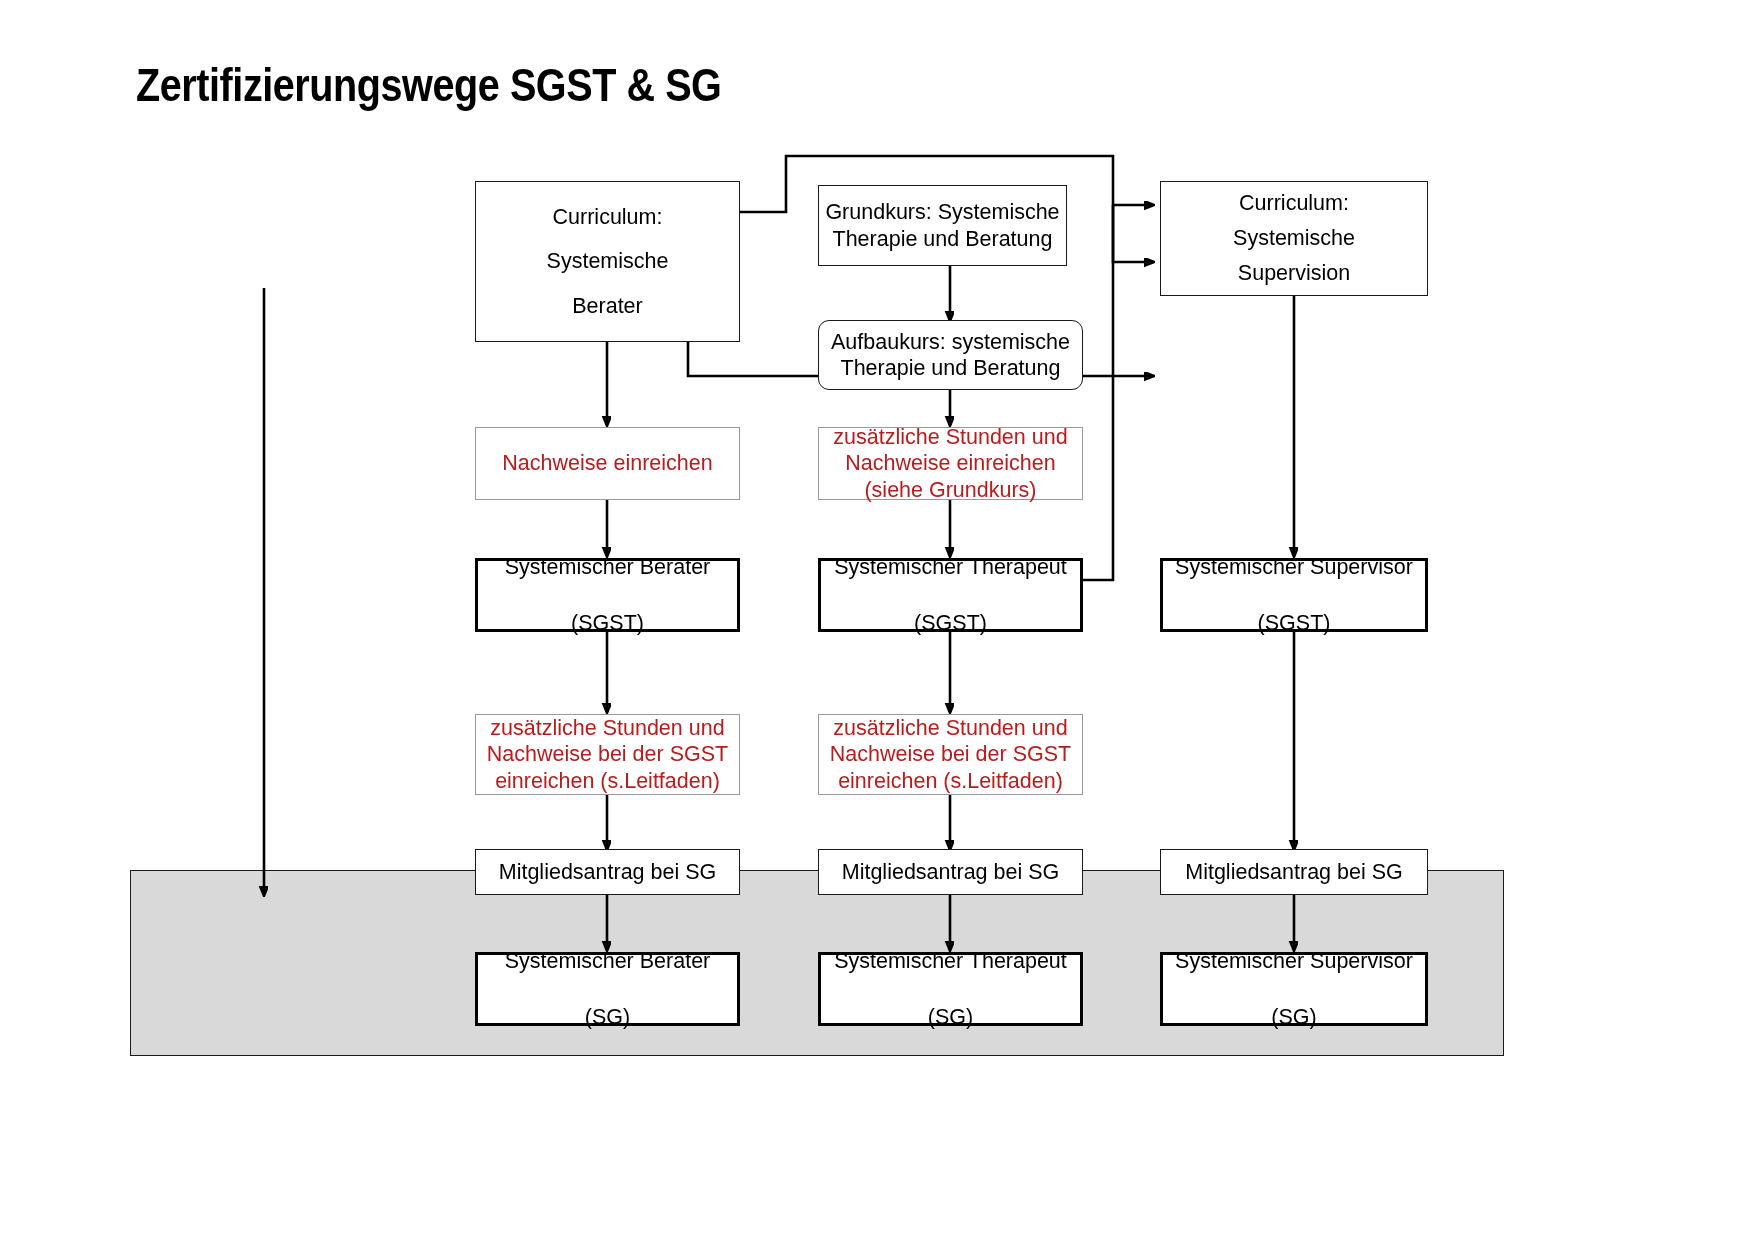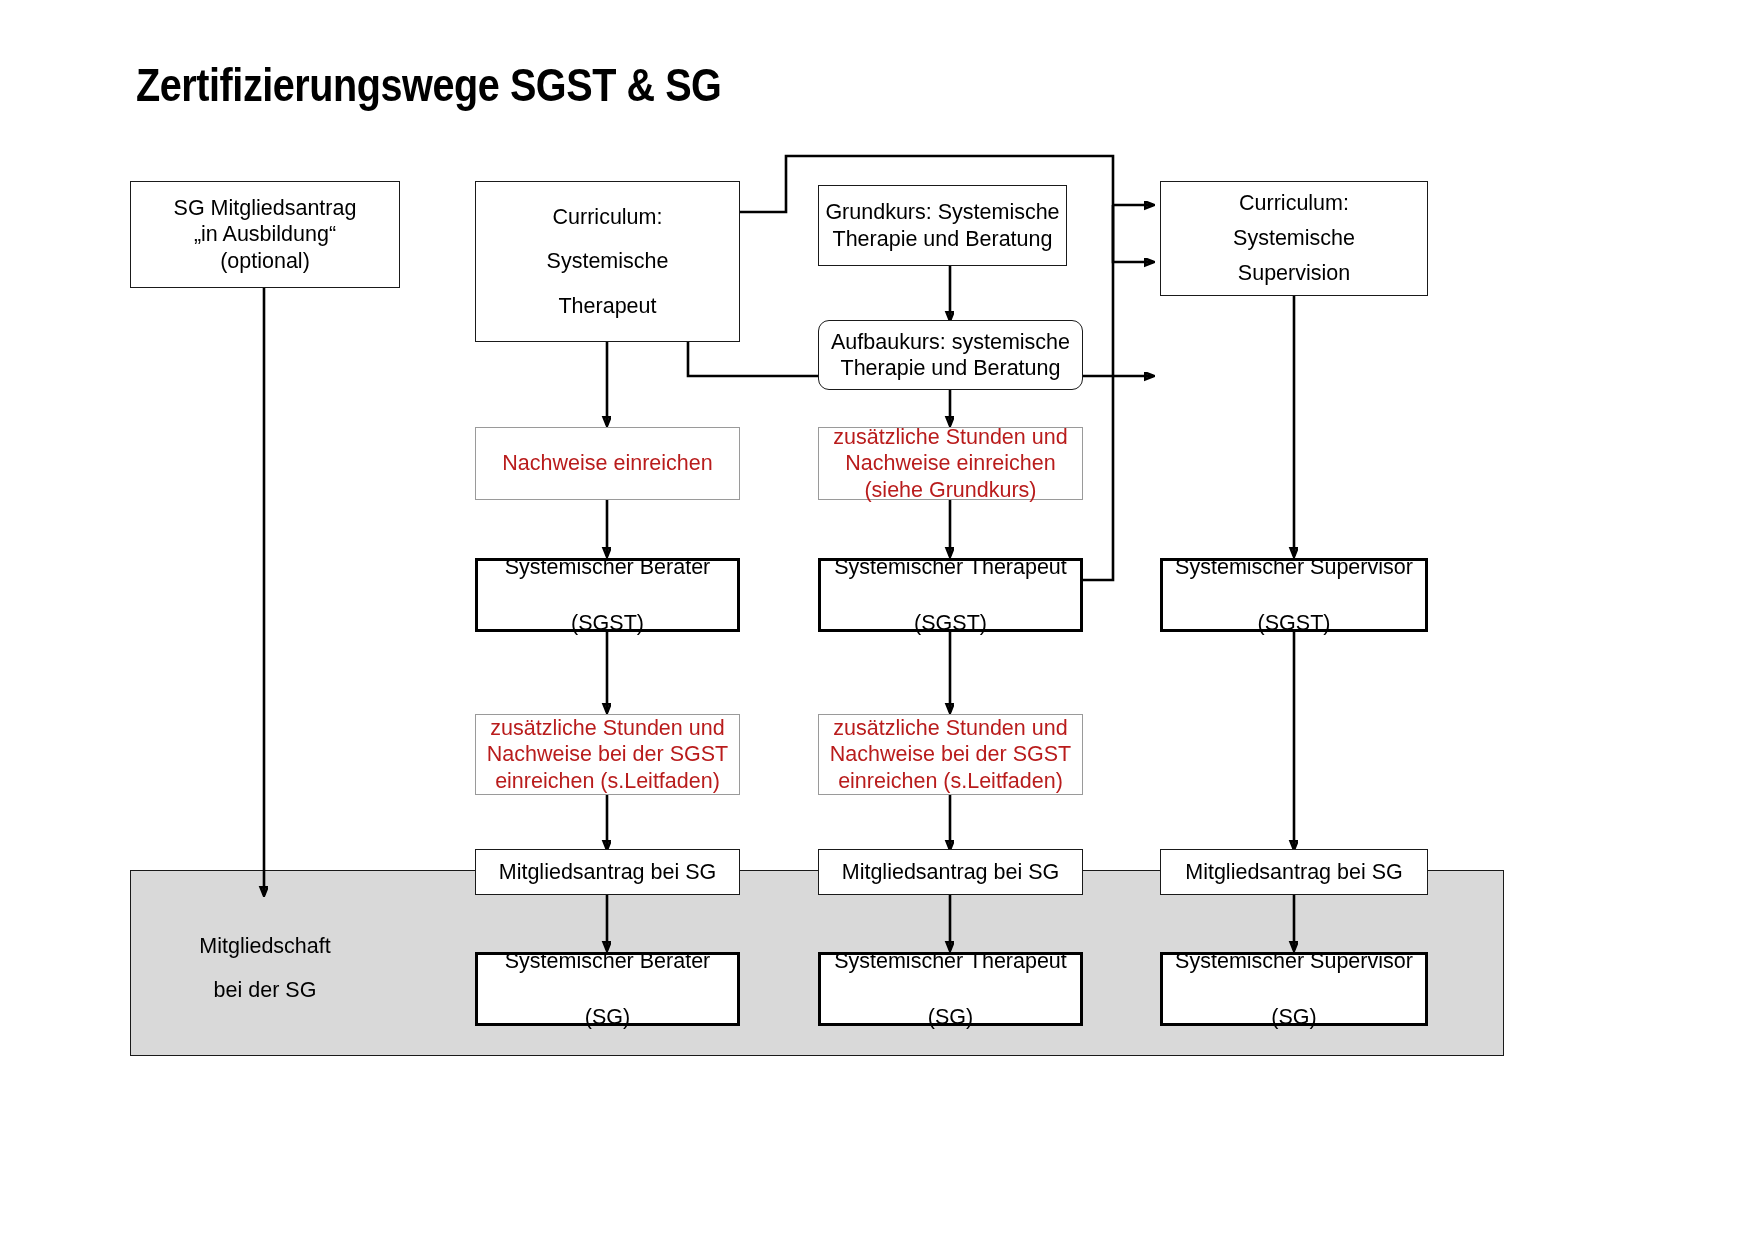--- a/index.html
+++ b/index.html
@@ -77,30 +77,25 @@
     <polyline points="1083,580 1113,580 1113,205"></polyline>
     <polyline points="1113,205 1113,205 1153,205" marker-end="url(#ah)"></polyline>
 
     <line x1="1294" y1="296" x2="1294" y2="556" marker-end="url(#ah)"></line>
 
     <line x1="1294" y1="632" x2="1294" y2="849" marker-end="url(#ah)"></line>
 
     <line x1="1294" y1="895" x2="1294" y2="950" marker-end="url(#ah)"></line>
   </svg>
 
-  <div class="node thin" style="left:130px;top:181px;width:270px;height:107px;">
-    <span class="ln">SG Mitgliedsantrag</span>
-    <span class="ln">„in Ausbildung“</span>
-    <span class="ln">(optional)</span>
-  </div>
 
   <div class="node thin loose" style="left:475px;top:181px;width:265px;height:161px;">
     <span class="ln">Curriculum:</span>
     <span class="ln">Systemische</span>
-    <span class="ln">Therapeut</span>
+    <span class="ln">Berater</span>
   </div>
 
   <div class="node thin" style="left:818px;top:185px;width:249px;height:81px;">
     <span class="ln">Grundkurs: Systemische</span>
     <span class="ln">Therapie und Beratung</span>
   </div>
 
   <div class="node thin" style="left:818px;top:320px;width:265px;height:70px;border-radius:11px;">
     <span class="ln">Aufbaukurs: systemische</span>
     <span class="ln">Therapie und Beratung</span>
@@ -169,18 +164,14 @@
   <div class="node thick" style="left:818px;top:952px;width:265px;height:74px;">
     <span class="ln">Systemischer Therapeut</span>
     <span class="ln">(SG)</span>
   </div>
 
   <div class="node thick" style="left:1160px;top:952px;width:268px;height:74px;">
     <span class="ln">Systemischer Supervisor</span>
     <span class="ln">(SG)</span>
   </div>
 
-  <div class="node plain loose" style="left:150px;top:918px;width:230px;height:100px;">
-    <span class="ln">Mitgliedschaft</span>
-    <span class="ln">bei der SG</span>
-  </div>
 
 </div>
 
 </body></html>

